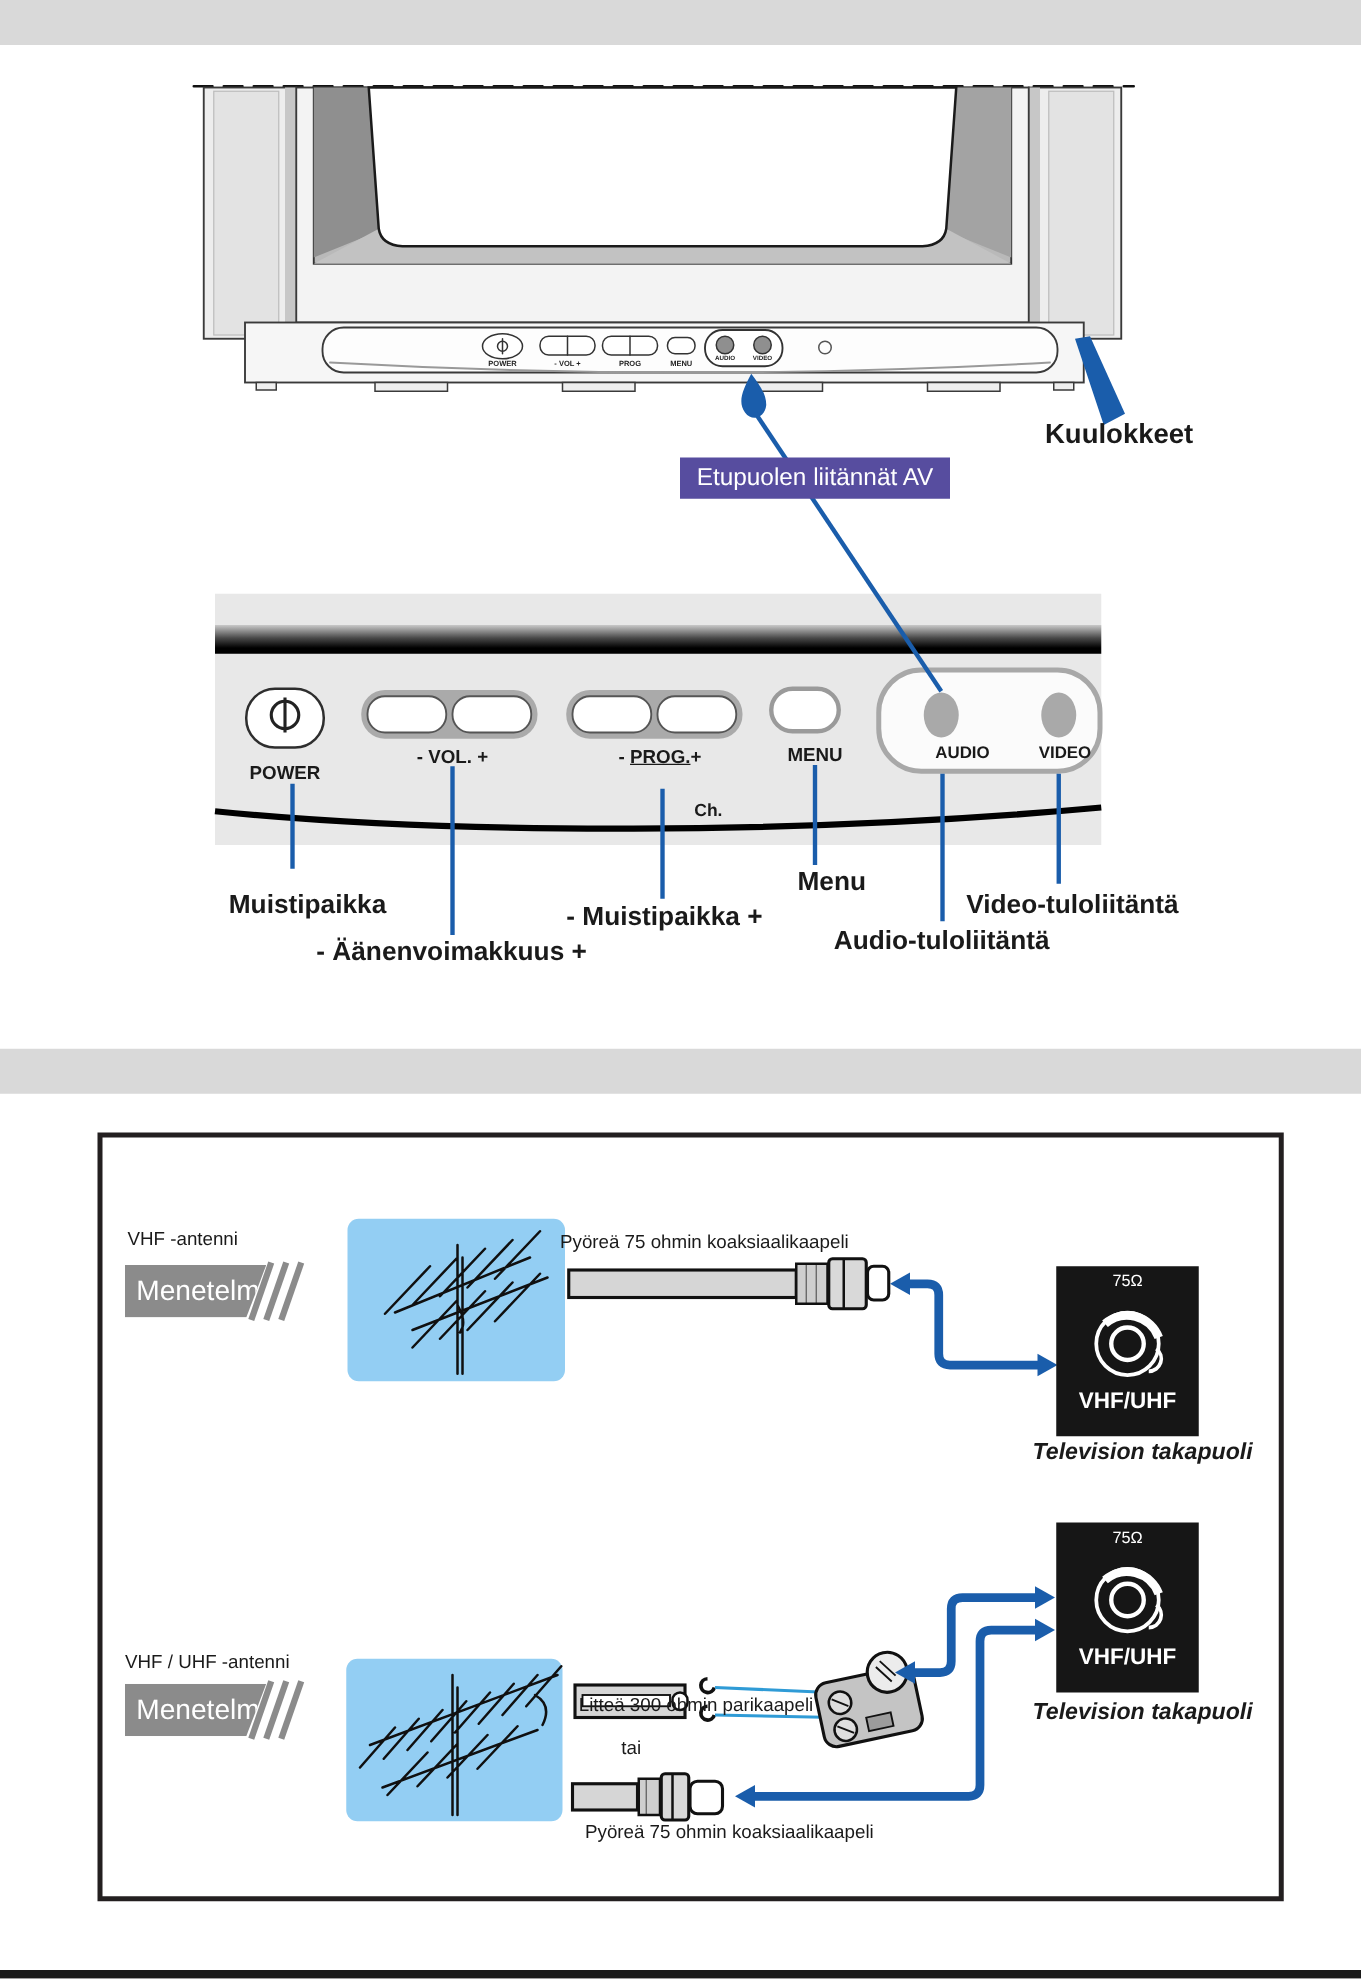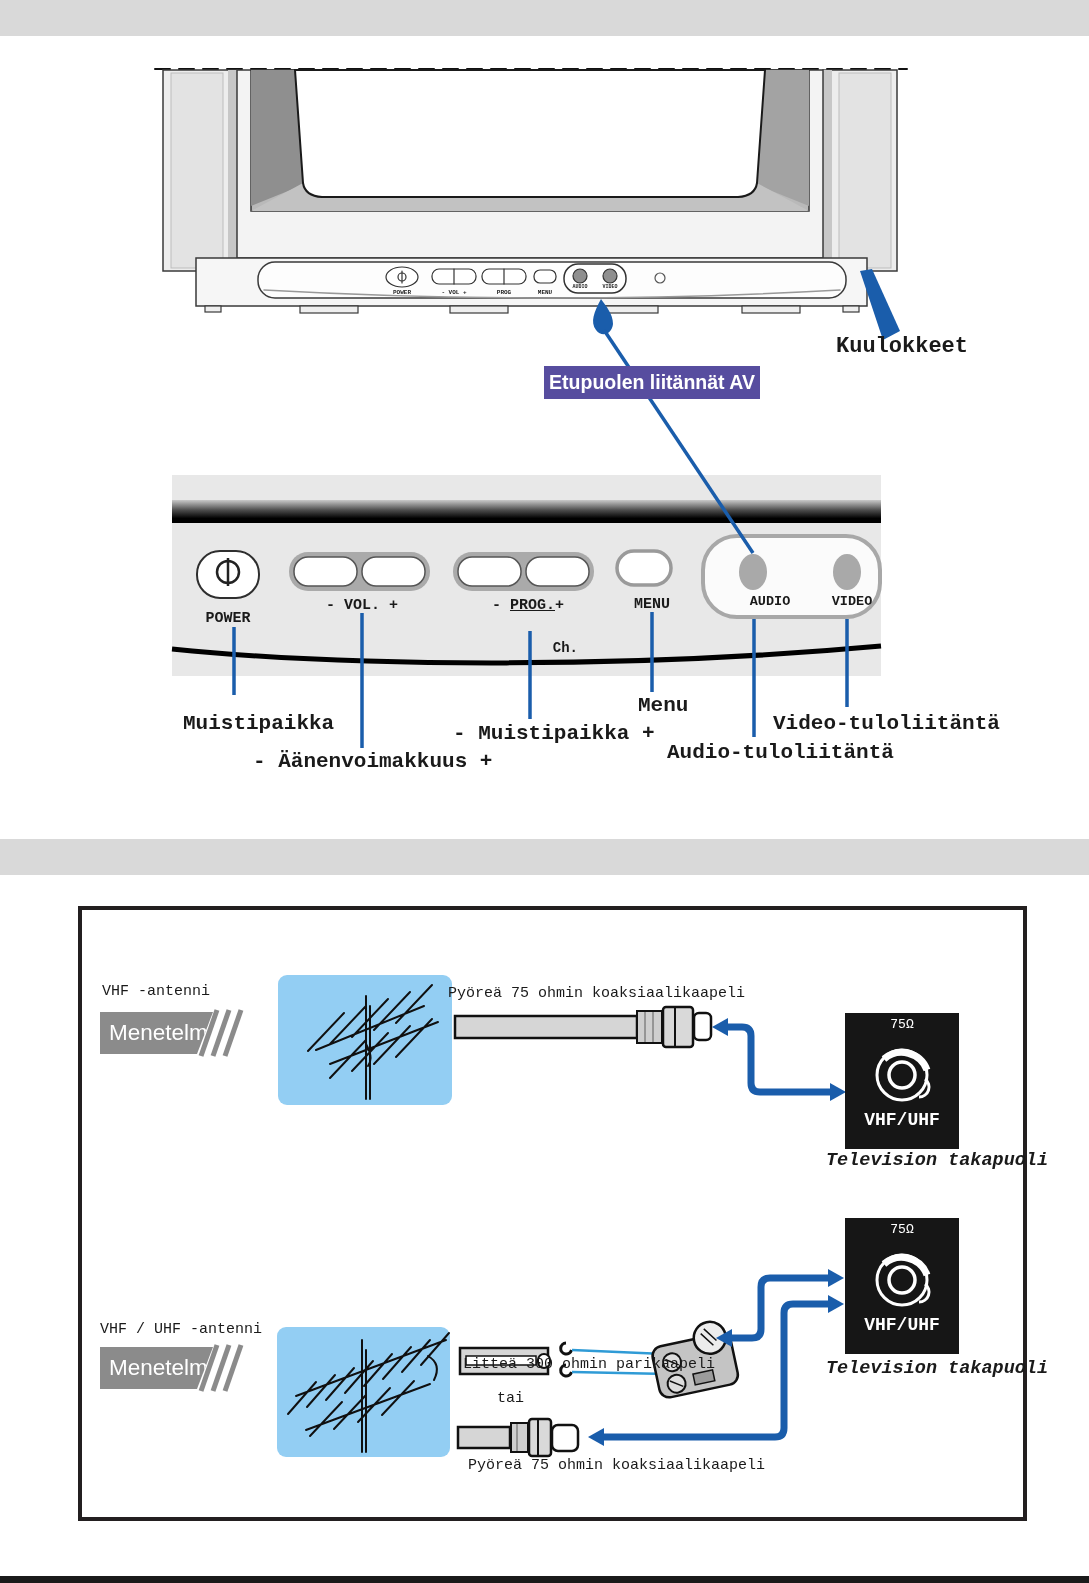--- a/index.html
+++ b/index.html
@@ -1,29 +1,29 @@
 <!DOCTYPE html>
 <html><head>
 <meta charset="utf-8">
 <style>
   html,body{margin:0;padding:0;background:#fff;}
   .page{position:relative;width:1089px;height:1583px;background:#fff;overflow:hidden;
         font-family:"Liberation Sans","DejaVu Sans",sans-serif;color:#1a1a1a;}
   .art{position:absolute;left:0;top:0;}
-  .lbl{position:absolute;white-space:nowrap;color:#1a1a1a;font-family:Liberation Mono, monospace;}
+  .lbl{position:absolute;white-space:nowrap;color:#1a1a1a;}
   .b{font-weight:700;font-size:21px;}
   .panel-btn-lbl{font-weight:700;font-size:15px;text-align:center;}
   .small-lbl{font-weight:700;font-size:13.5px;text-align:center;}
   .tiny{font-weight:700;font-size:6px;text-align:center;color:#222;}
   .cable-lbl{font-size:15px;}
   .white{color:#fff;}
   .center{text-align:center;}
   .u{text-decoration:underline;}
   .av-badge{position:absolute;left:544px;top:366px;width:216px;height:33px;background:#574d9f;
-            color:#fff;font-weight:700;font-size:19.5px;text-align:center;line-height:33px;}
+            color:#fff;font-weight:400;font-size:19.5px;text-align:center;line-height:33px;}
   .section-title{font-weight:700;font-style:italic;font-size:24px;}
   .back-lbl{font-weight:700;font-style:italic;font-size:18.5px;}
   .method-badge{position:absolute;width:104px;height:42px;padding-left:9px;background:#8b8b8b;
                 color:#fff;font-size:22.5px;line-height:42px;
                 clip-path:polygon(0 0,100% 0,calc(100% - 16px) 100%,0 100%);}
   .imp{font-size:13px;font-weight:400;}
   .jack-lbl{font-weight:700;font-size:18px;}
 </style>
 </head>
 <body>

